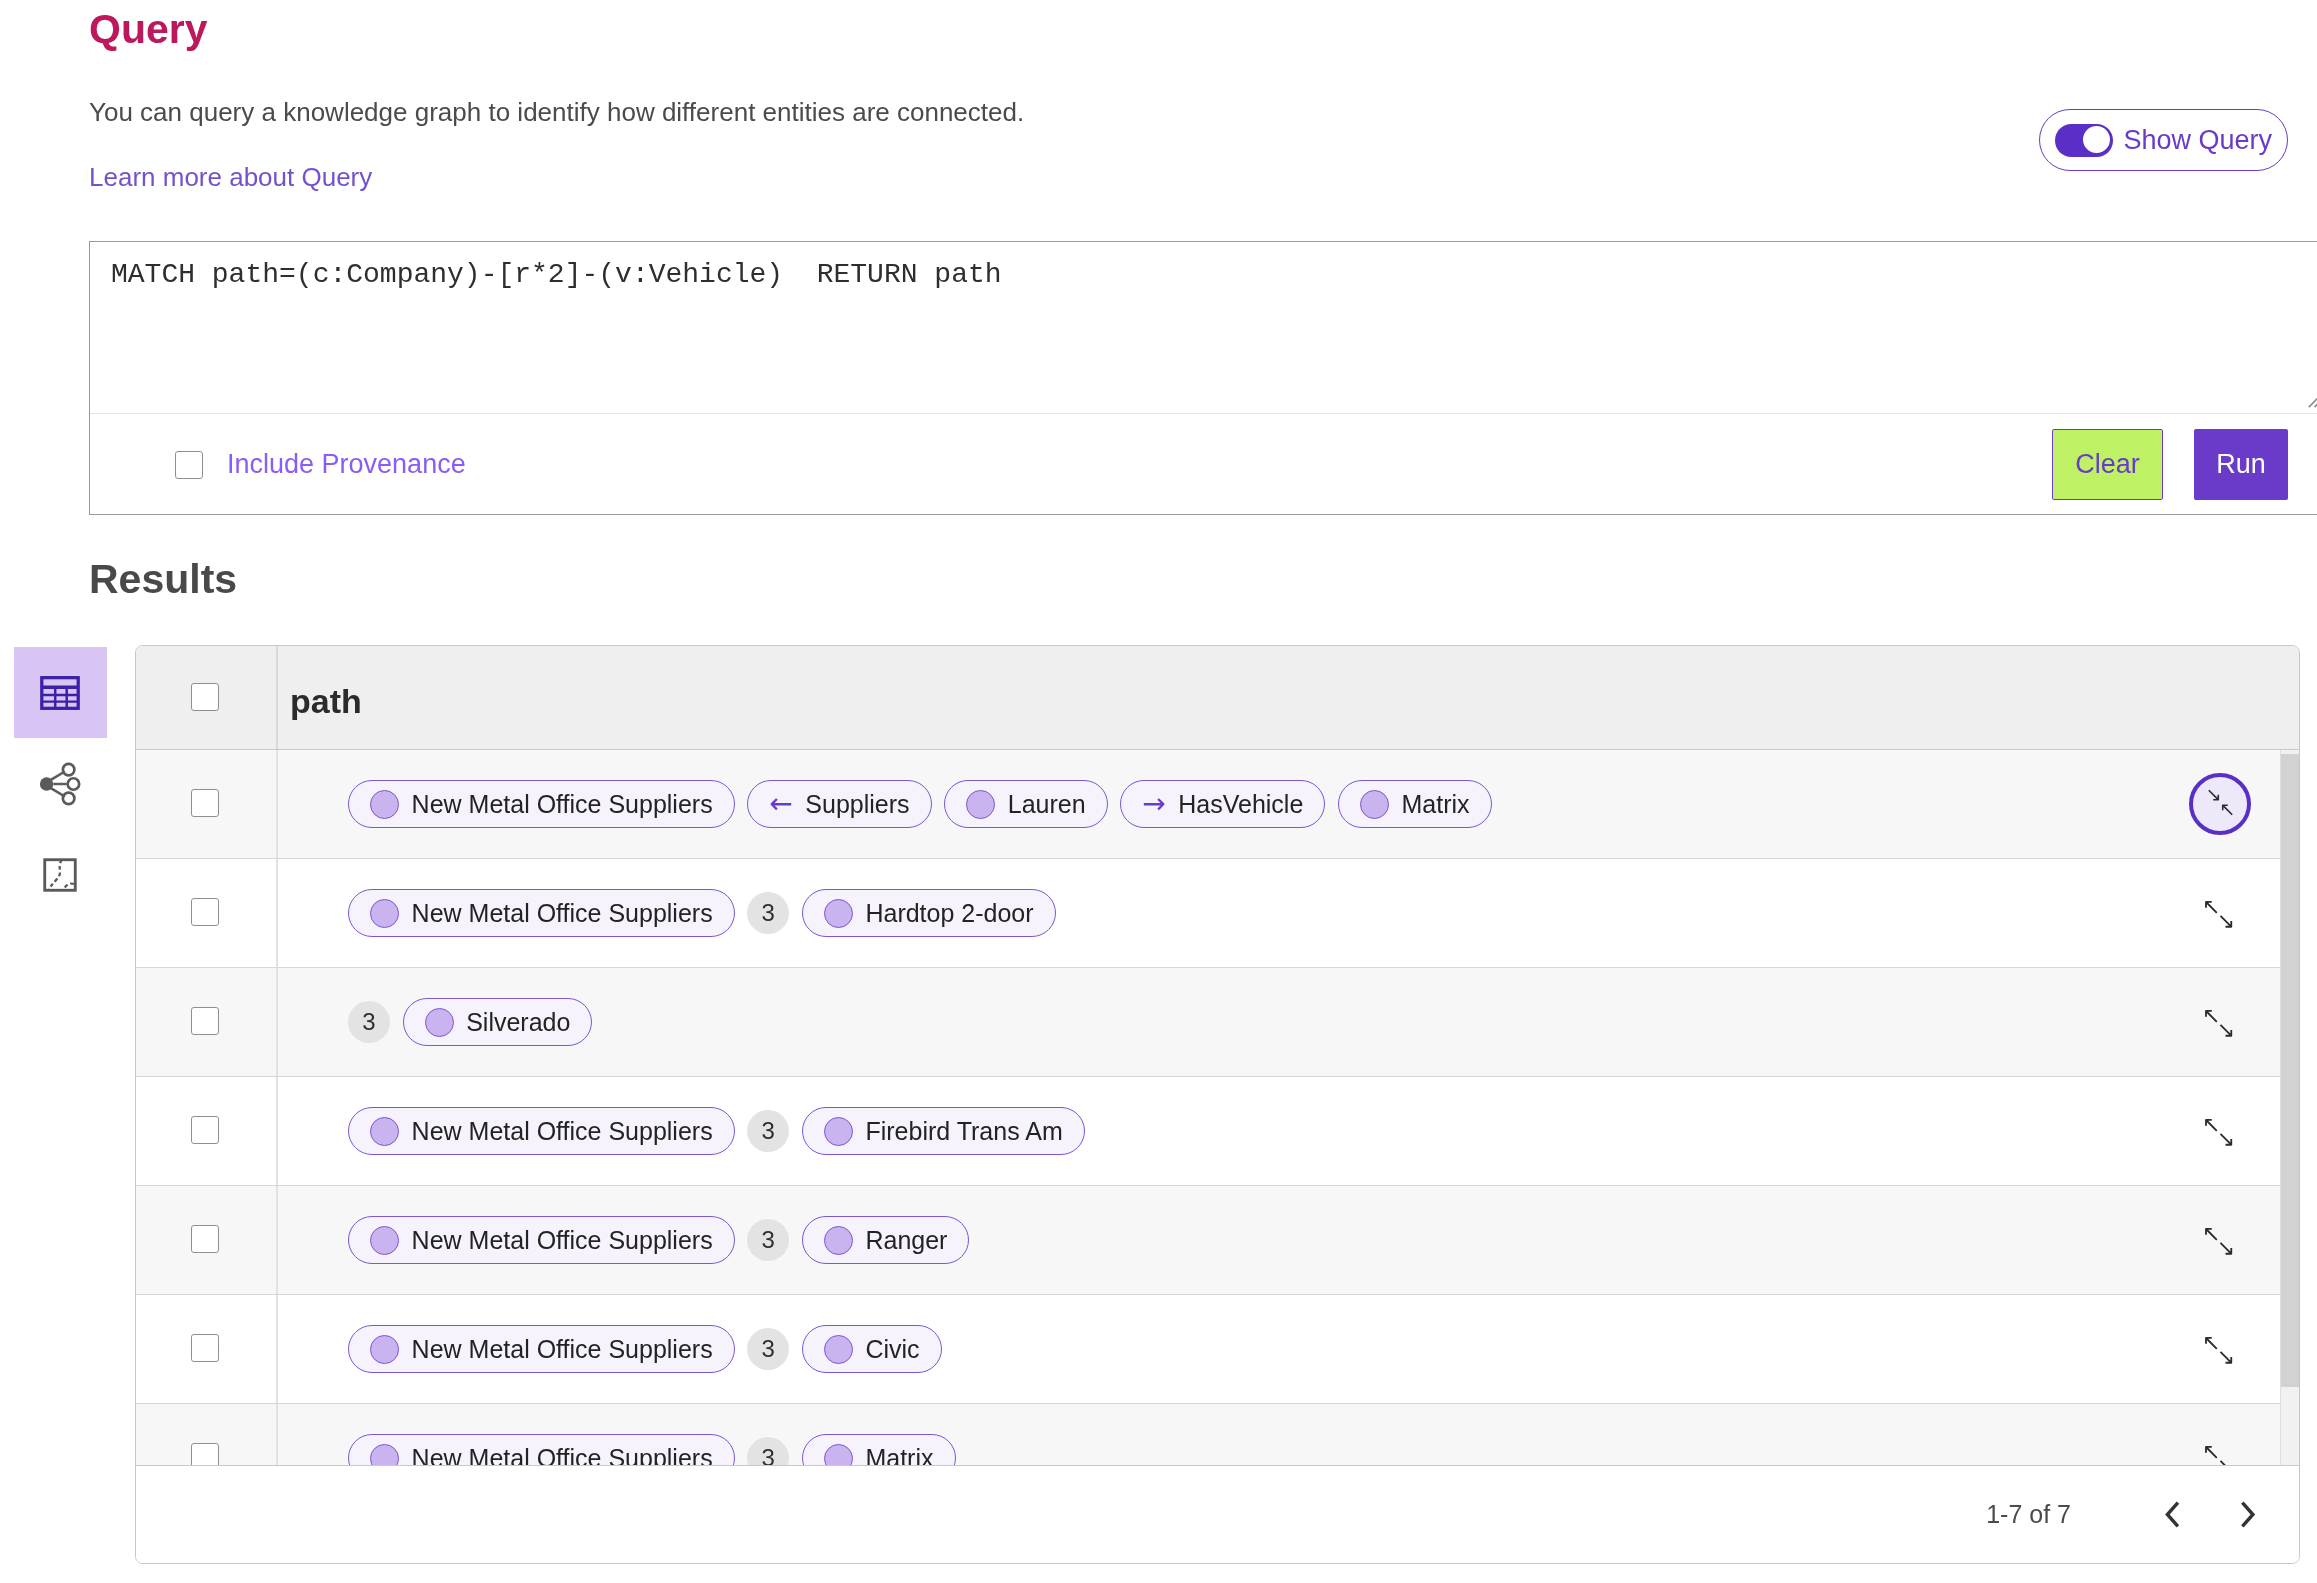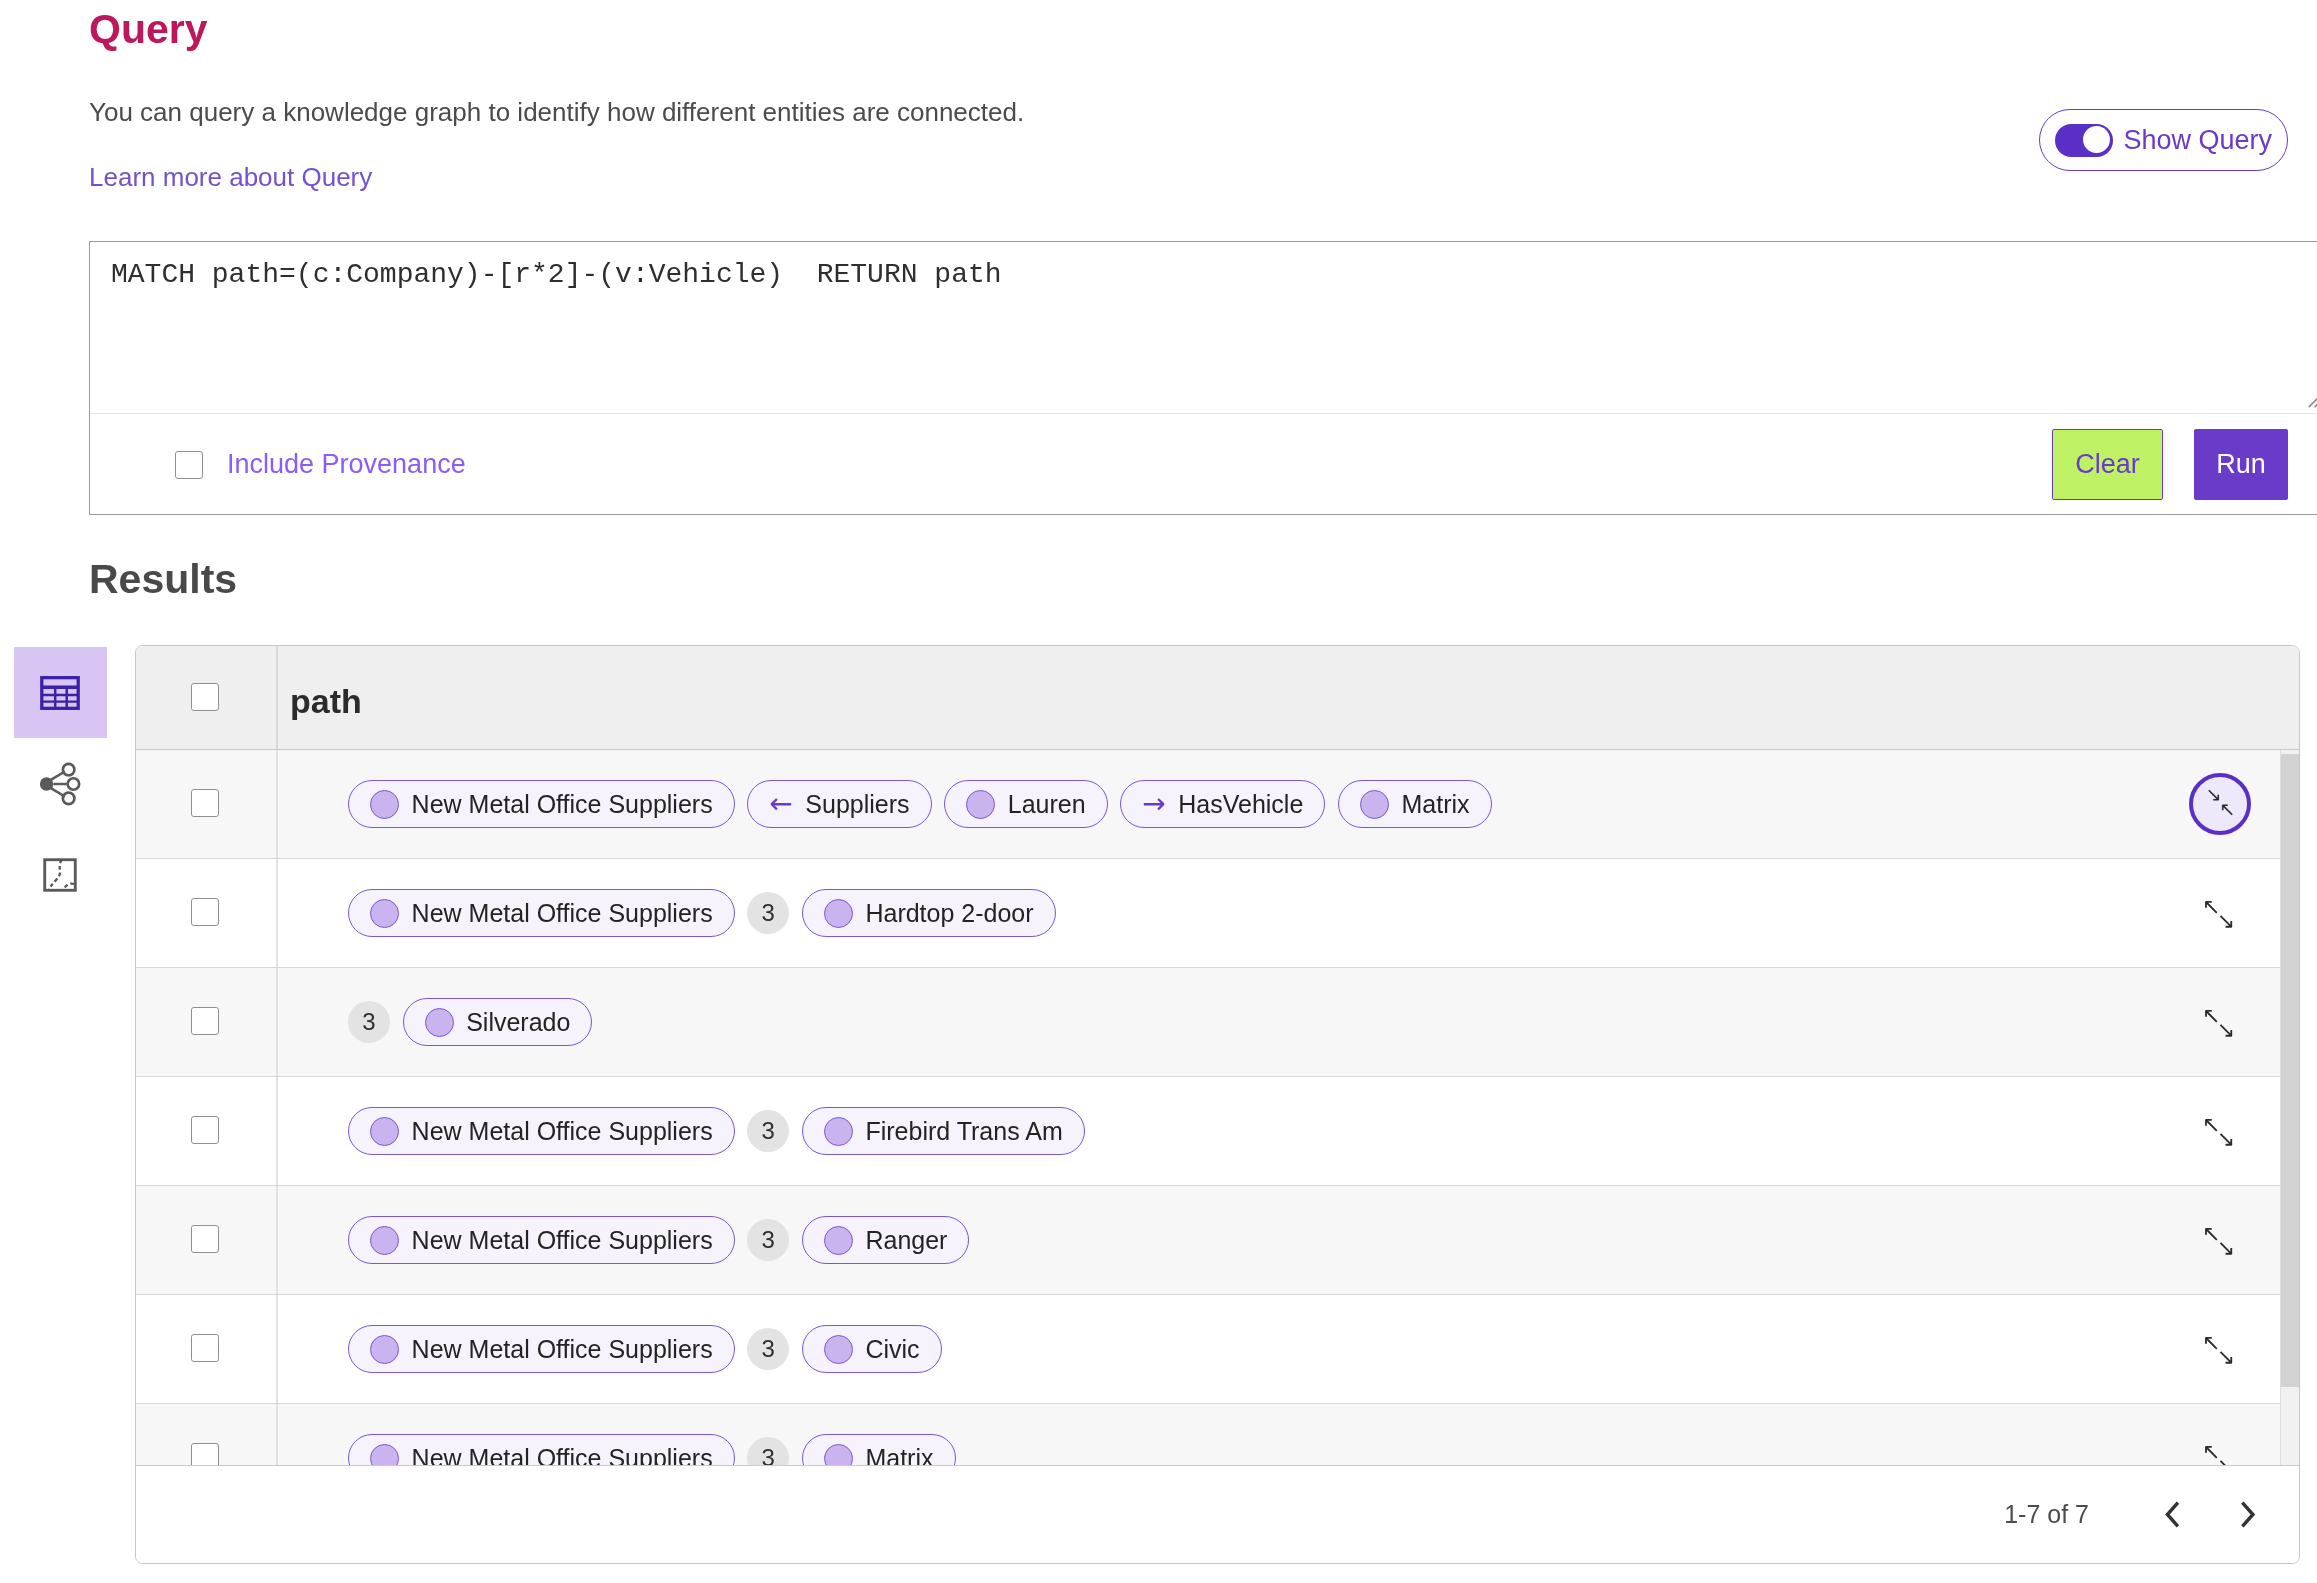--- a/index.html
+++ b/index.html
@@ -65,21 +65,21 @@
     border:4.8px solid var(--brand-dark,#5a2fc8);background:#eee8fb;box-sizing:border-box;cursor:pointer;}
   .expand-circled span{position:absolute;font-size:19.3px;line-height:1;color:#2c2c2c;font-family:"DejaVu Sans",sans-serif;}
   .expand-circled .x-se{top:7.7px;left:12.6px;}
   .expand-circled .x-nw{top:23px;left:26px;}
 
   .scrollbar{position:absolute;right:0;top:104px;bottom:97px;width:19.3px;background:#f1f1f1;border-left:1px solid #dedede;z-index:4;box-sizing:border-box;}
   .scrollbar .thumb{position:absolute;left:0;right:0;top:3.9px;height:633px;background:#d2d2d2;cursor:pointer;}
 
   .tfoot{position:absolute;left:0;right:0;bottom:0;height:98px;background:#fff;border-top:1.9px solid #c9c9c9;
     display:flex;align-items:center;justify-content:flex-end;z-index:5;box-sizing:border-box;}
-  .range{font-size:25px;color:#4b4b4b;margin-right:67px;}
+  .range{font-size:25px;color:#4b4b4b;margin-right:85px;}
   .pagebtn{width:33px;height:39px;display:flex;align-items:center;justify-content:center;cursor:pointer;background:none;border:none;padding:0;}
   .pagebtn.prev{margin-right:42px;}
   .pagebtn.next{margin-right:35px;}
 </style>
 </head>
 <body>
 
 <div class="page">
 
   <h1 class="h-title">Query</h1>

